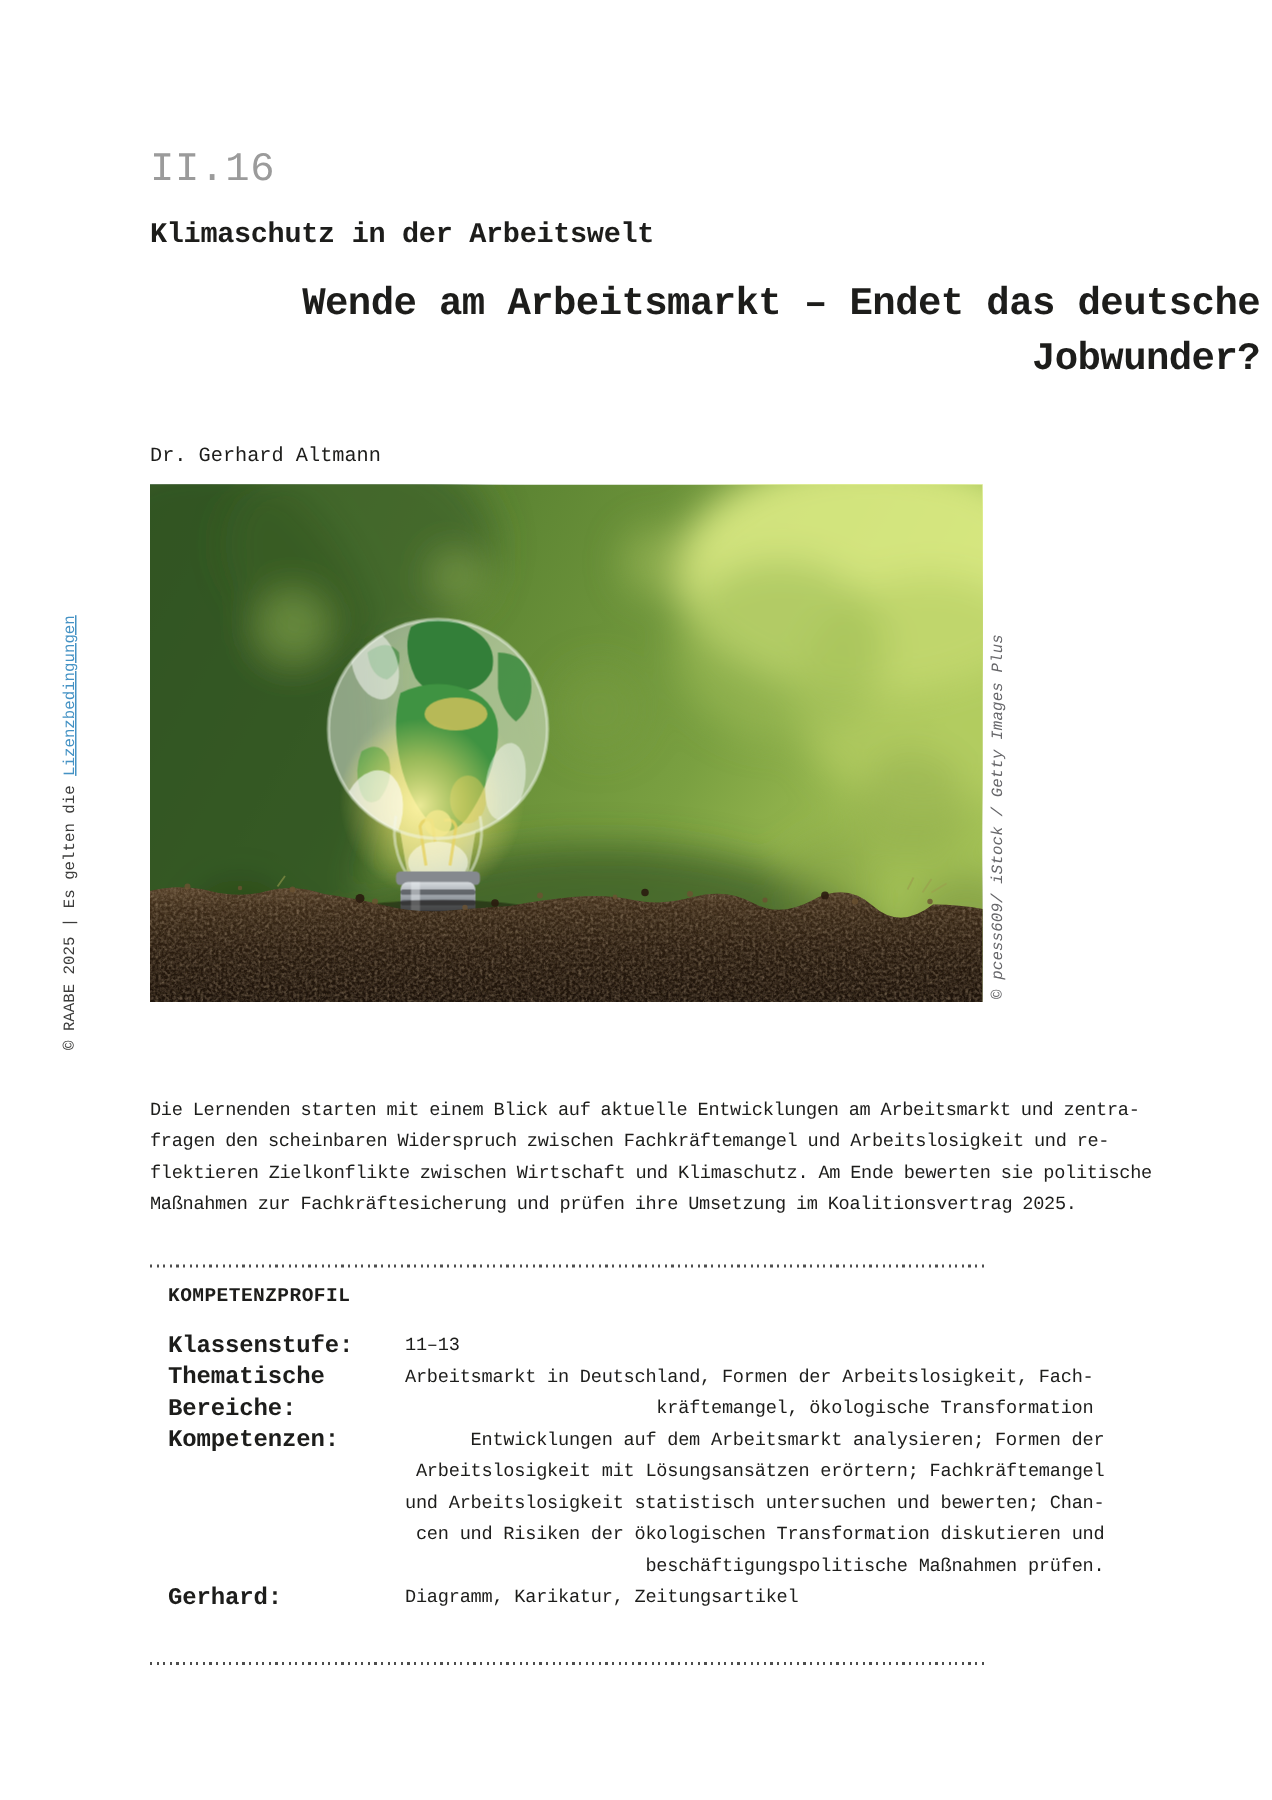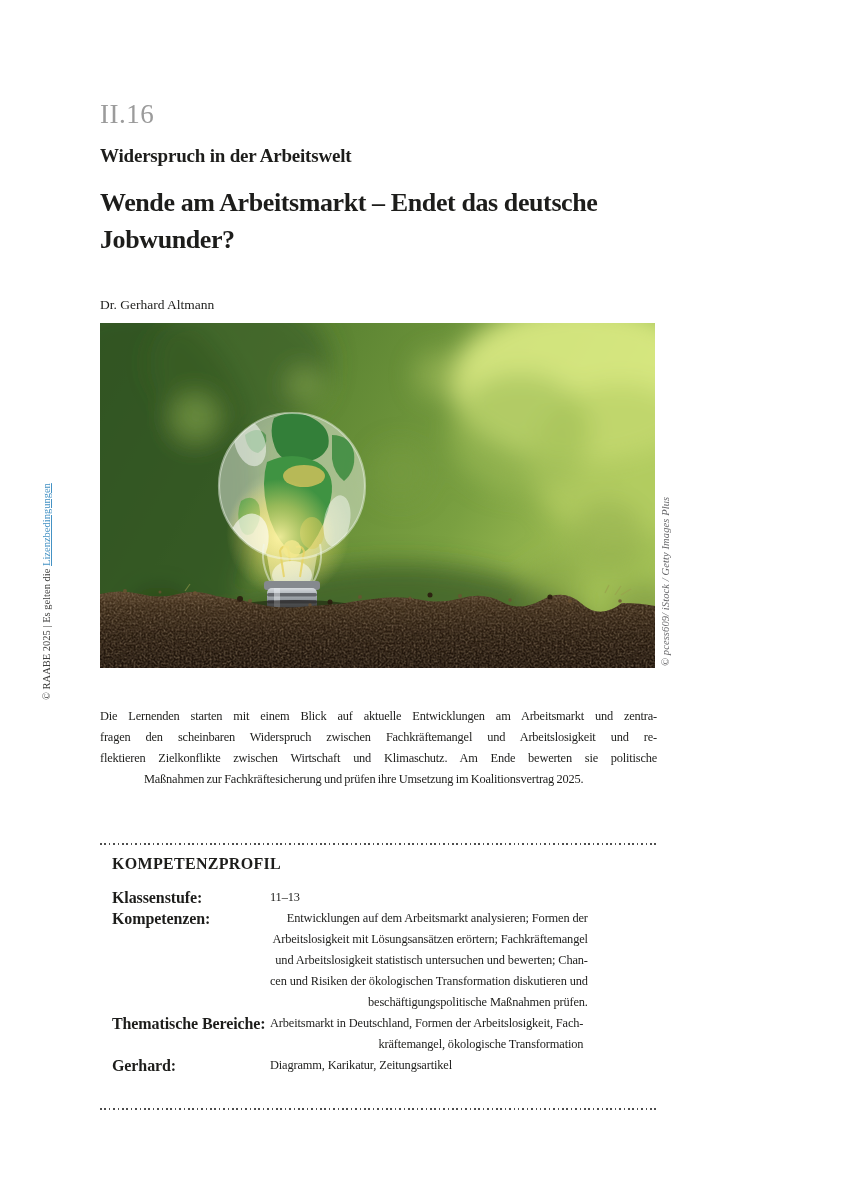--- a/index.html
+++ b/index.html
@@ -1,74 +1,74 @@
 <!DOCTYPE html>
 <html><head>
 <meta charset="utf-8">
 <style>
   html,body{margin:0;padding:0;background:#ffffff;}
   .page{
     position:relative;width:848px;height:1200px;background:#ffffff;overflow:hidden;
-    font-family:Liberation Serif, serif;color:#1d1d1b;
+    font-family:Liberation Mono, monospace;color:#1d1d1b;
   }
   .unit-code{
     position:absolute;left:100px;top:100px;font-size:27px;line-height:1.1;
     color:#9b9b9b;letter-spacing:.5px;
   }
   .series{
     position:absolute;left:100px;top:145px;font-size:19px;font-weight:700;
     letter-spacing:-.2px;
   }
   .title{
     position:absolute;left:100px;top:184px;width:740px;margin:0;
-    font-size:26px;font-weight:700;line-height:37px;letter-spacing:-.4px;
+    font-size:26px;font-weight:700;line-height:37px;letter-spacing:-.4px;text-align:right;
   }
   .title > div{white-space:nowrap;}
   .author{position:absolute;left:100px;top:297px;font-size:13.5px;}
   .photo{position:absolute;left:100px;top:323px;width:555px;height:345px;margin:0;}
   .photo svg{display:block;}
   .vert{
     position:absolute;transform:rotate(-90deg);transform-origin:0 0;
     white-space:nowrap;font-size:10.5px;
   }
   .license-note{left:41px;top:700px;color:#3c3c3b;}
   .license-note a{color:#4492c4;text-decoration:underline;cursor:pointer;}
   .image-credit{left:660px;top:666px;font-style:italic;color:#67676a;letter-spacing:.1px;}
   .intro{
-    position:absolute;left:100px;top:706px;width:557px;
+    position:absolute;left:100px;top:730px;width:557px;
     font-size:12.4px;line-height:21px;letter-spacing:-.2px;word-spacing:-.5px;
   }
   .justified > div{white-space:nowrap;text-align:justify;text-align-last:justify;}
-  .justified > div:last-child{text-align-last:left;margin-left:44px;}
+  .justified > div:last-child{text-align-last:left;}
   .profile{
     position:absolute;left:100px;top:843px;width:557px;height:267px;box-sizing:border-box;
     padding:11px 0 0 12px;
   }
   .profile::before,.profile::after{
     content:"";position:absolute;left:0;right:0;height:1.6px;
     background-image:repeating-linear-gradient(90deg,#4d4d4d 0 1.5px,transparent 1.5px 4.4px);
   }
   .profile::before{top:0;}
   .profile::after{bottom:0;}
   .profile h2{
-    margin:0 0 13px 0;font-size:16px;font-weight:700;letter-spacing:.3px;line-height:20px;
+    margin:0 0 13px 0;font-size:13px;font-weight:700;letter-spacing:.3px;line-height:20px;
   }
   .prow{display:flex;align-items:flex-start;}
   .lbl{width:158px;flex:0 0 158px;font-weight:700;font-size:16px;line-height:21px;letter-spacing:-.1px;}
   .val{font-size:12.4px;line-height:21px;letter-spacing:-.15px;}
   .val > div{white-space:nowrap;text-align:right;}
 </style>
 </head>
 <body>
 
 <div class="page">
 
   <div class="unit-code">II.16</div>
 
-  <div class="series">Widerspruch in der Arbeitswelt</div>
+  <div class="series">Klimaschutz in der Arbeitswelt</div>
 
   <h1 class="title">
       <div>Wende am Arbeitsmarkt – Endet das deutsche</div>
       <div>Jobwunder?</div>
     </h1>
 
   <div class="author">Dr. Gerhard Altmann</div>
 
   <div class="vert license-note">
     <span>© RAABE 2025 | Es gelten die </span><a>Lizenzbedingungen</a>
@@ -212,37 +212,37 @@
 
   <section class="profile">
     <h2>KOMPETENZPROFIL</h2>
     <div class="prow">
       <div class="lbl">Klassenstufe:</div>
       <div class="val">
           <div>11–13</div>
         </div>
     </div>
     <div class="prow">
+      <div class="lbl">Thematische Bereiche:</div>
+      <div class="val">
+          <div>Arbeitsmarkt in Deutschland, Formen der Arbeitslosigkeit, Fach-</div>
+          <div>kräftemangel, ökologische Transformation</div>
+        </div>
+    </div>
+    <div class="prow">
       <div class="lbl">Kompetenzen:</div>
       <div class="val">
           <div>Entwicklungen auf dem Arbeitsmarkt analysieren; Formen der</div>
           <div>Arbeitslosigkeit mit Lösungsansätzen erörtern; Fachkräftemangel</div>
           <div>und Arbeitslosigkeit statistisch untersuchen und bewerten; Chan-</div>
           <div>cen und Risiken der ökologischen Transformation diskutieren und</div>
           <div>beschäftigungspolitische Maßnahmen prüfen.</div>
         </div>
     </div>
     <div class="prow">
-      <div class="lbl">Thematische Bereiche:</div>
-      <div class="val">
-          <div>Arbeitsmarkt in Deutschland, Formen der Arbeitslosigkeit, Fach-</div>
-          <div>kräftemangel, ökologische Transformation</div>
-        </div>
-    </div>
-    <div class="prow">
       <div class="lbl">Gerhard:</div>
       <div class="val">
           <div>Diagramm, Karikatur, Zeitungsartikel</div>
         </div>
     </div>
   </section>
 
 </div>
 
 </body></html>

